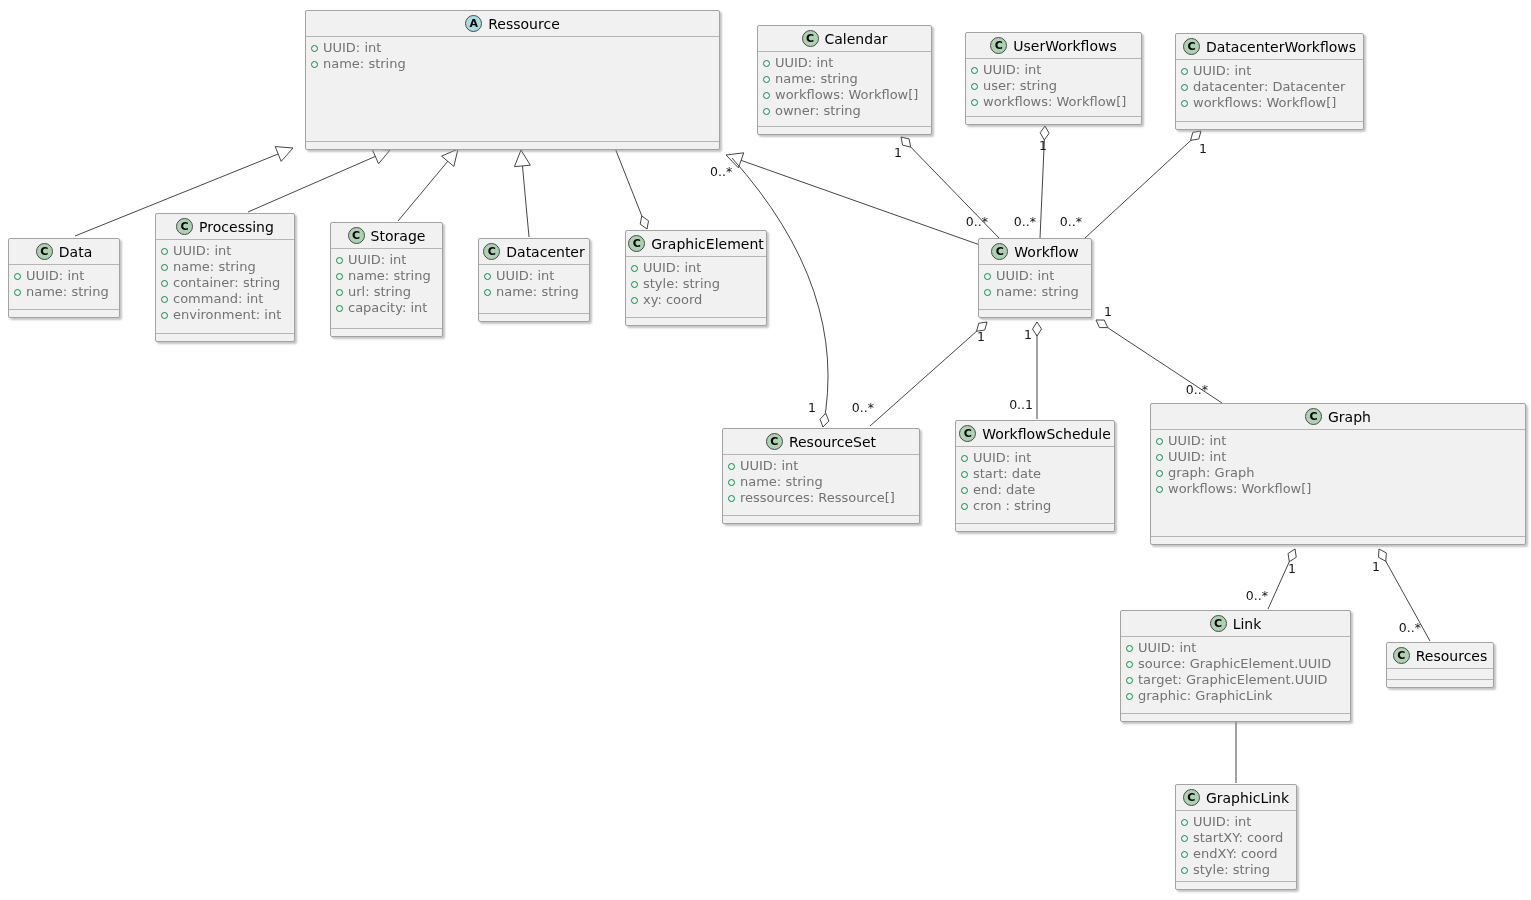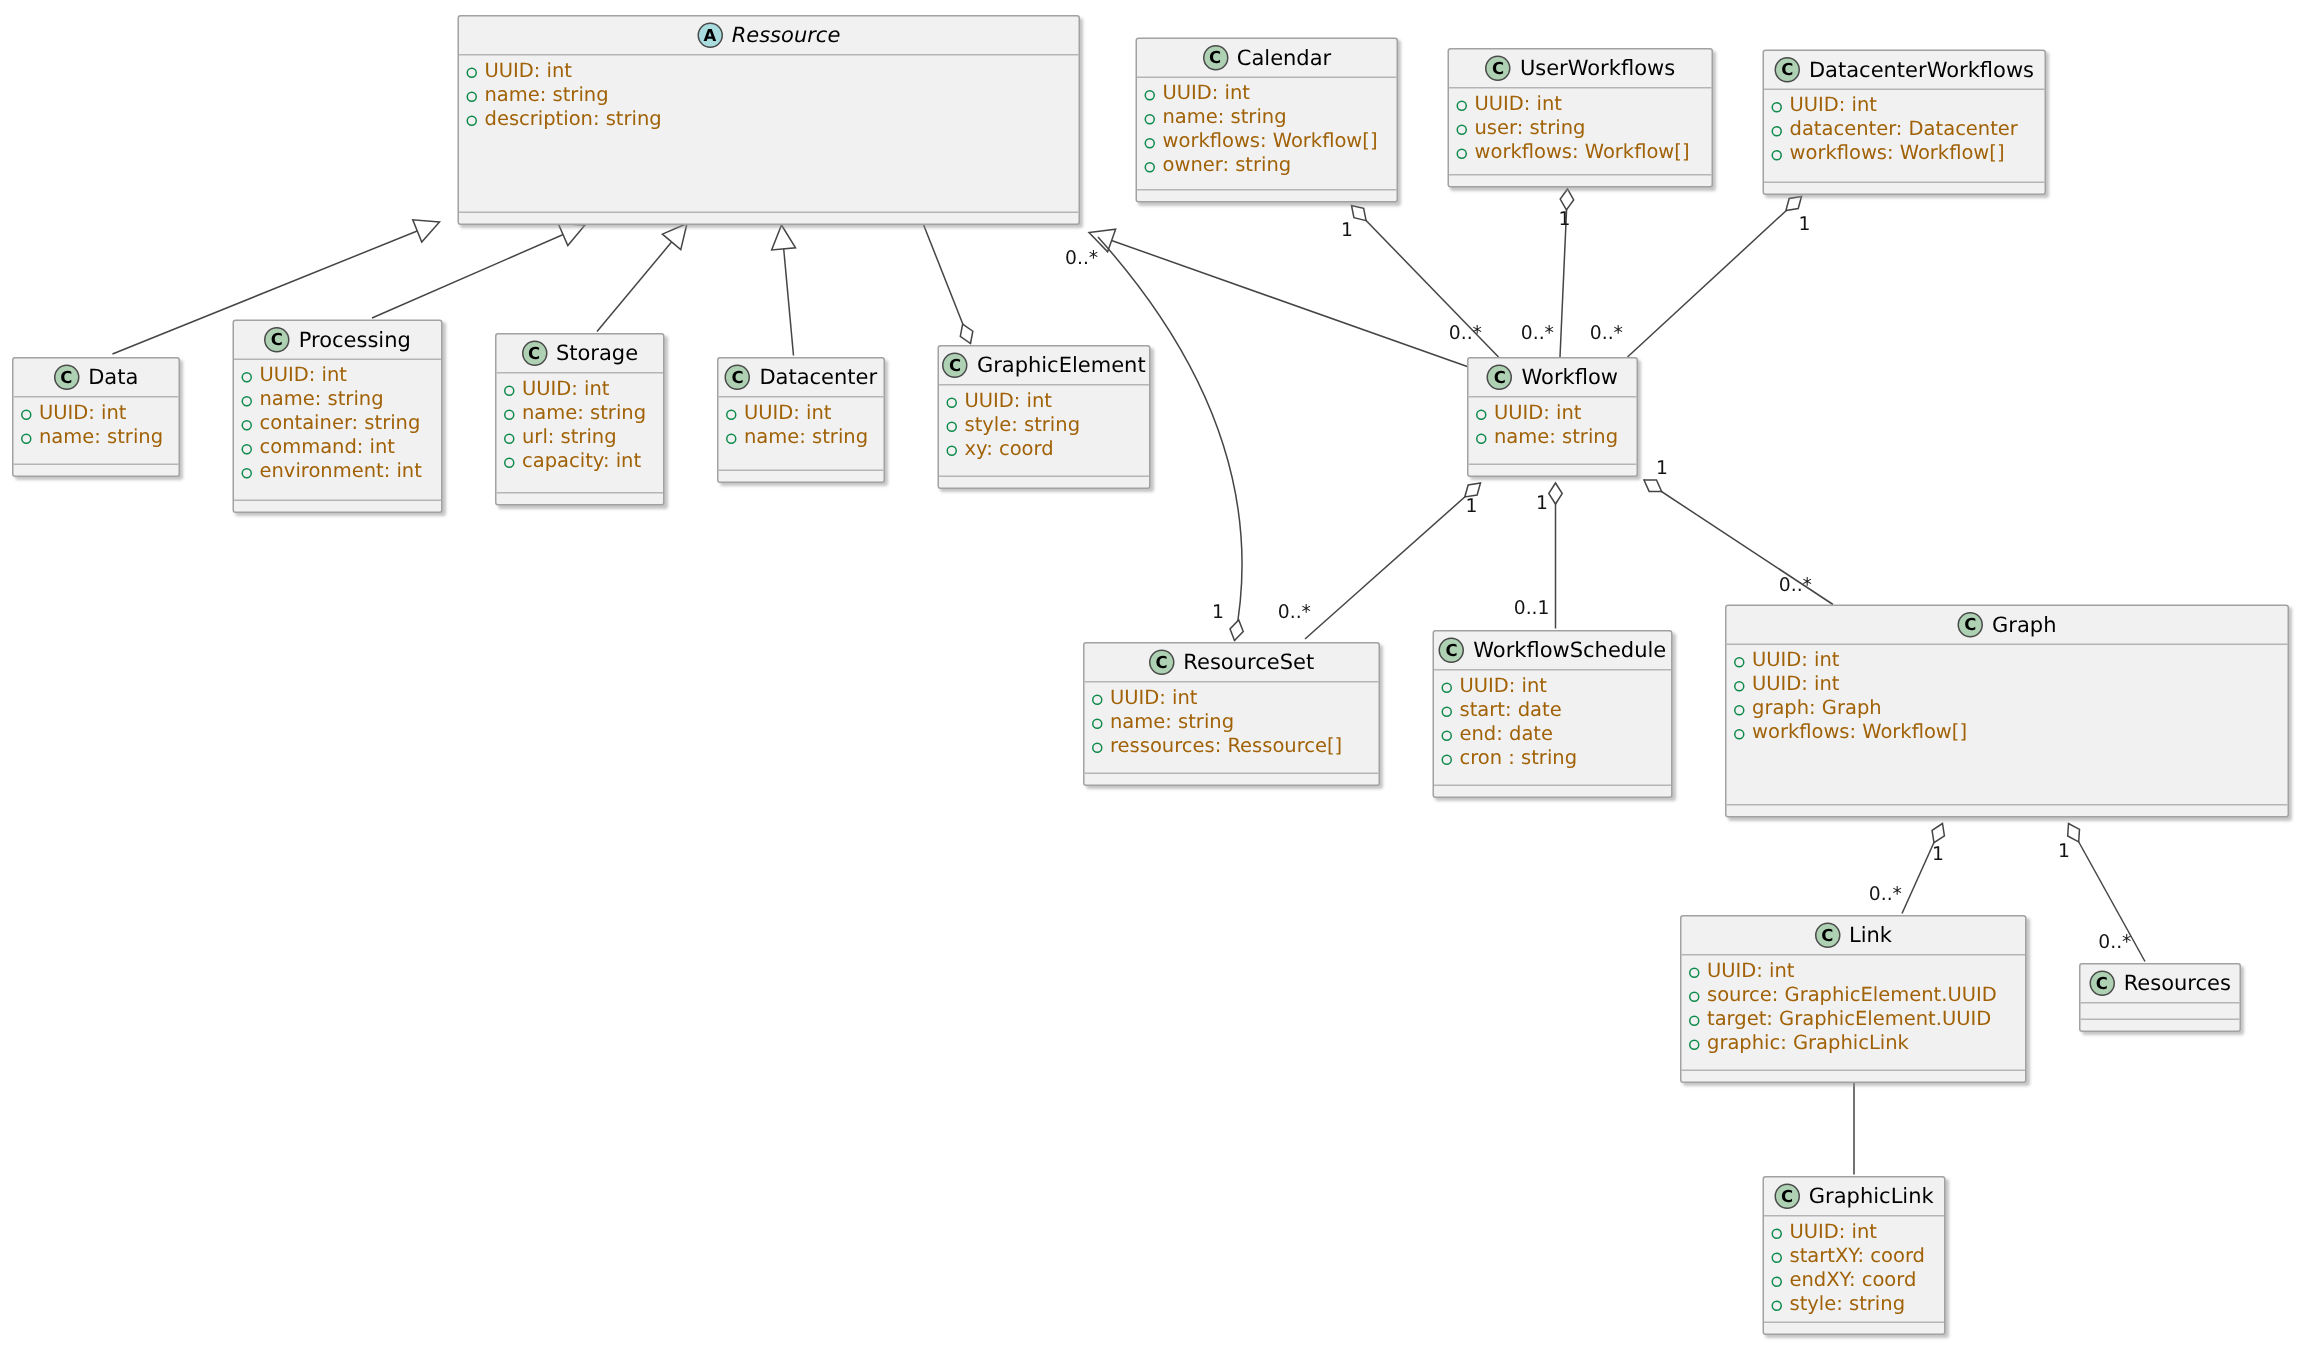--- a/index.html
+++ b/index.html
@@ -27,28 +27,28 @@
     padding:0 6px; overflow:hidden;
   }
   .uml-badge{
     width:17px; height:17px; flex:0 0 17px; border-radius:50%;
     display:flex; align-items:center; justify-content:center;
     font-size:11px; font-weight:bold; color:#000;
     border:1px solid #4a4a4a; background:var(--badge-class);
   }
   .uml-class.abstract .uml-badge{background:var(--badge-abstract);}
   .uml-title{font-size:14px; color:#000; white-space:nowrap;}
-  .uml-class.abstract .uml-title{font-style:italic;}
+  .uml-class.abstract .uml-title{}
   .uml-attrs{flex:1 1 auto; padding:3px 5px 1px 5px; overflow:hidden;}
   .uml-attr{display:flex; align-items:center; gap:5px; line-height:16px; white-space:nowrap;}
   .uml-attr .bullet{
     width:7px; height:7px; flex:0 0 7px; border-radius:50%;
     border:1px solid var(--bullet); background:transparent;
   }
-  .uml-attr .atext{font-size:13px; color:#a16207;text-align:center;}
+  .uml-attr .atext{font-size:13px; color:#737373;text-align:center;}
   .uml-methods{flex:0 0 8px; border-top:1px solid var(--sep);}
   svg text{font-family:"DejaVu Sans", sans-serif; font-size:12.5px; fill:var(--ink);}
 </style>
 </head>
 <body>
 
 <div id="canvas">
   <svg id="edges" xmlns="http://www.w3.org/2000/svg" viewBox="0 0 1531 900">
       <g>
         <path d="M 75 236 L 293 148" fill="none" stroke="#454545" stroke-width="1"></path>
@@ -139,24 +139,20 @@
     </div>
     <div class="uml-attrs">
         <div class="uml-attr">
     <span class="bullet"></span>
     <span class="atext">UUID: int</span>
   </div>
         <div class="uml-attr">
     <span class="bullet"></span>
     <span class="atext">name: string</span>
   </div>
-        <div class="uml-attr">
-    <span class="bullet"></span>
-    <span class="atext">description: string</span>
-  </div>
       </div>
     <div class="uml-methods"></div>
   </div>
     <div class="uml-class" style="left: 8px; top: 238px; width: 112px; height: 80px;">
     <div class="uml-header">
       <span class="uml-badge">C</span>
       <span class="uml-title">Data</span>
     </div>
     <div class="uml-attrs">
         <div class="uml-attr">

